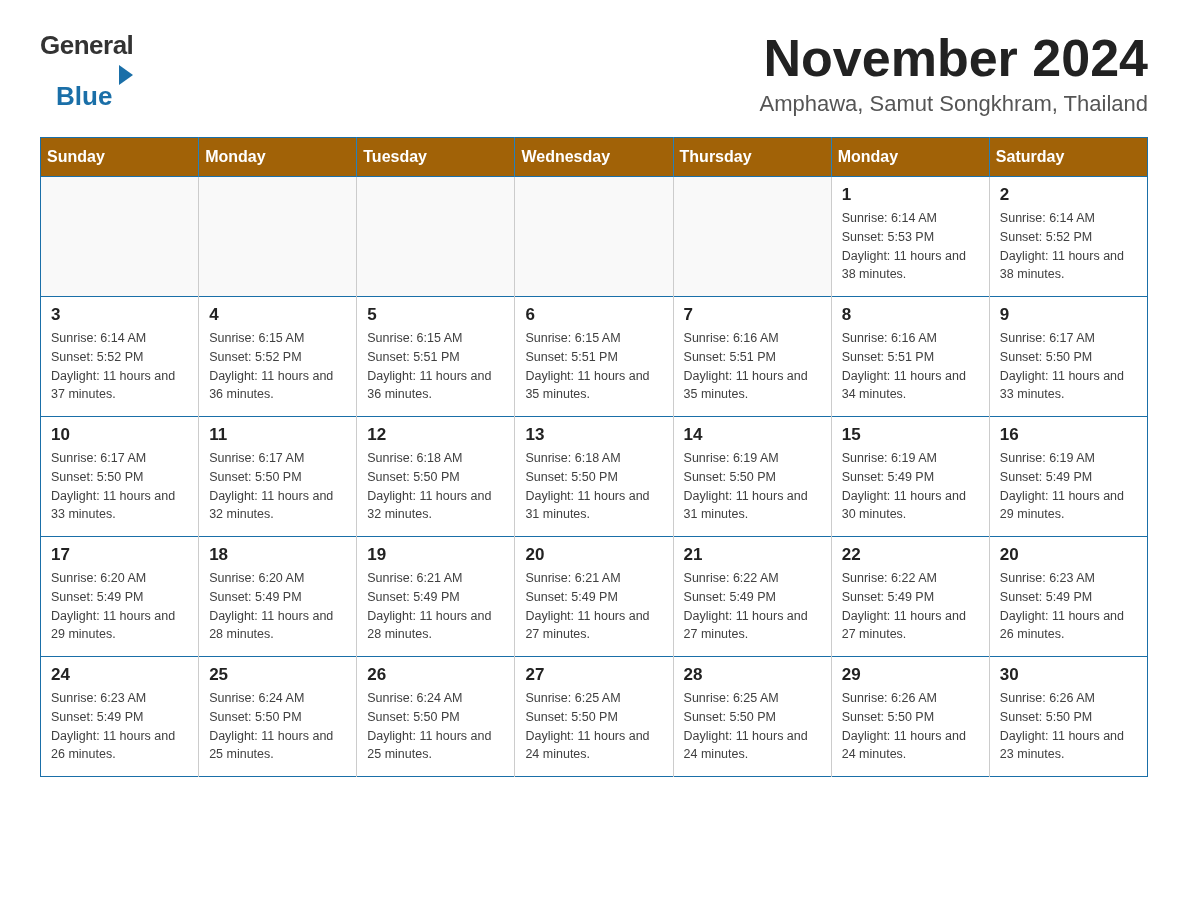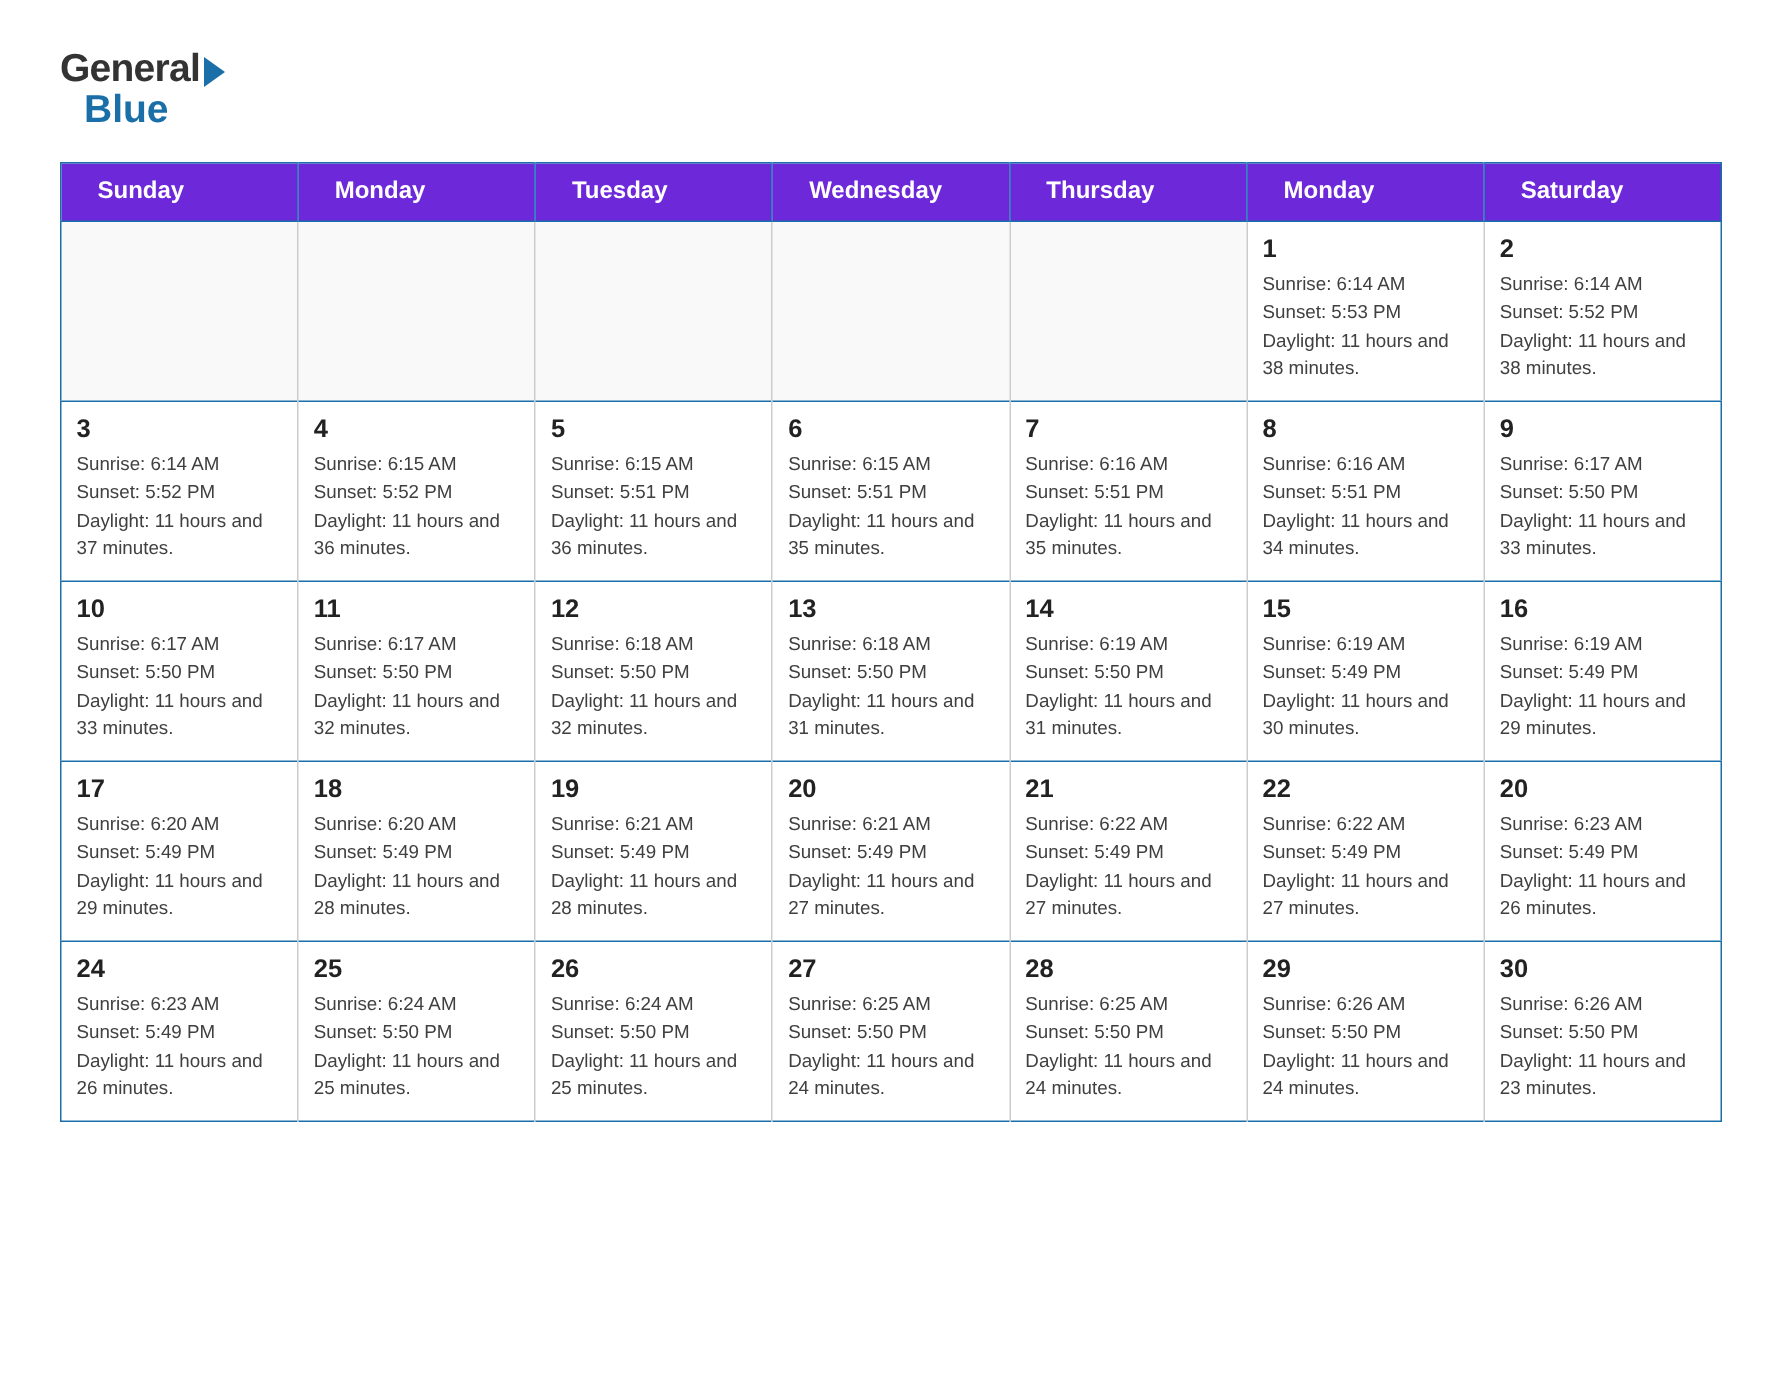--- a/index.html
+++ b/index.html
@@ -16,21 +16,22 @@
       align-items: flex-start;
       margin-bottom: 20px;
     }
     .logo {
       display: flex;
       flex-direction: column;
       align-items: flex-start;
     }
     .logo-top {
       display: flex;
-      align-items: center;
+      align-items: flex-end;
+      flex-direction: column;
     }
     .logo-general {
       font-size: 26px;
       font-weight: bold;
       color: #333;
       letter-spacing: -0.5px;
     }
     .logo-arrow {
       width: 0;
       height: 0;
@@ -61,23 +62,23 @@
       font-weight: normal;
       color: #555;
       margin-top: 4px;
     }
     .calendar {
       width: 100%;
       border-collapse: collapse;
       border: 1.5px solid #1a6fa8;
     }
     .calendar thead tr th {
-      background-color: #6d28d9;
+      background-color: #a16207;
       color: #fff;
-      padding: 10px 24px;
+      padding: 10px 6px;
       text-align: left;
       font-size: 16px;
       font-weight: bold;
       border-right: 1px solid #2580bc;
     }
     .calendar thead tr th:last-child {
       border-right: none;
     }
     .calendar tbody tr {
       border-top: 1.5px solid #1a6fa8;
@@ -111,20 +112,24 @@
 </head>
 <body>
 
 <div class="header">
   <div class="logo">
     <div class="logo-top">
       <span class="logo-general">General</span>
       <div class="logo-arrow"></div>
     </div>
     <span class="logo-blue">Blue</span>
+  </div>
+  <div class="title-block">
+    <h1>November 2024</h1>
+    <h2>Amphawa, Samut Songkhram, Thailand</h2>
   </div>
 </div>
 
 <table class="calendar">
   <thead>
     <tr>
     <th>Sunday</th>
         <th>Monday</th>
         <th>Tuesday</th>
         <th>Wednesday</th>

